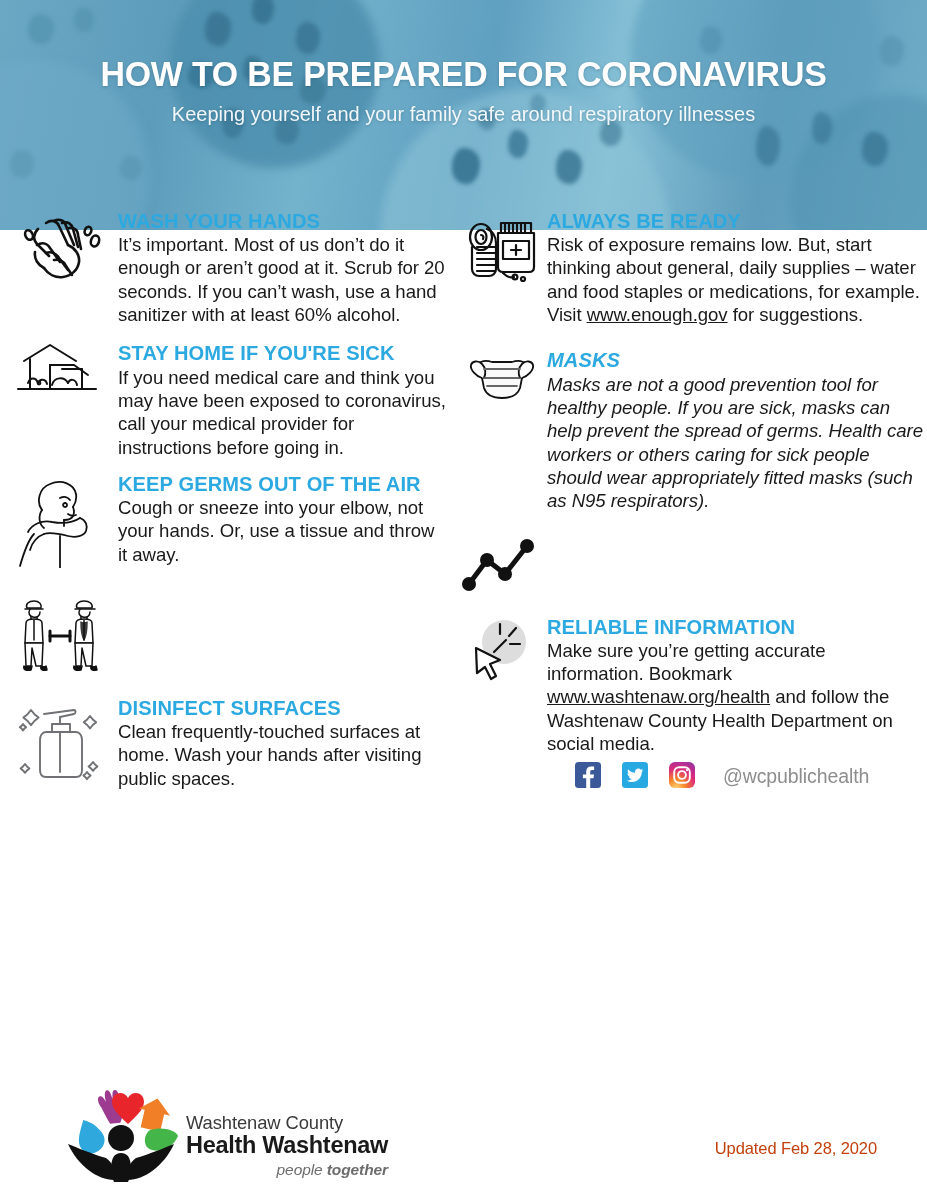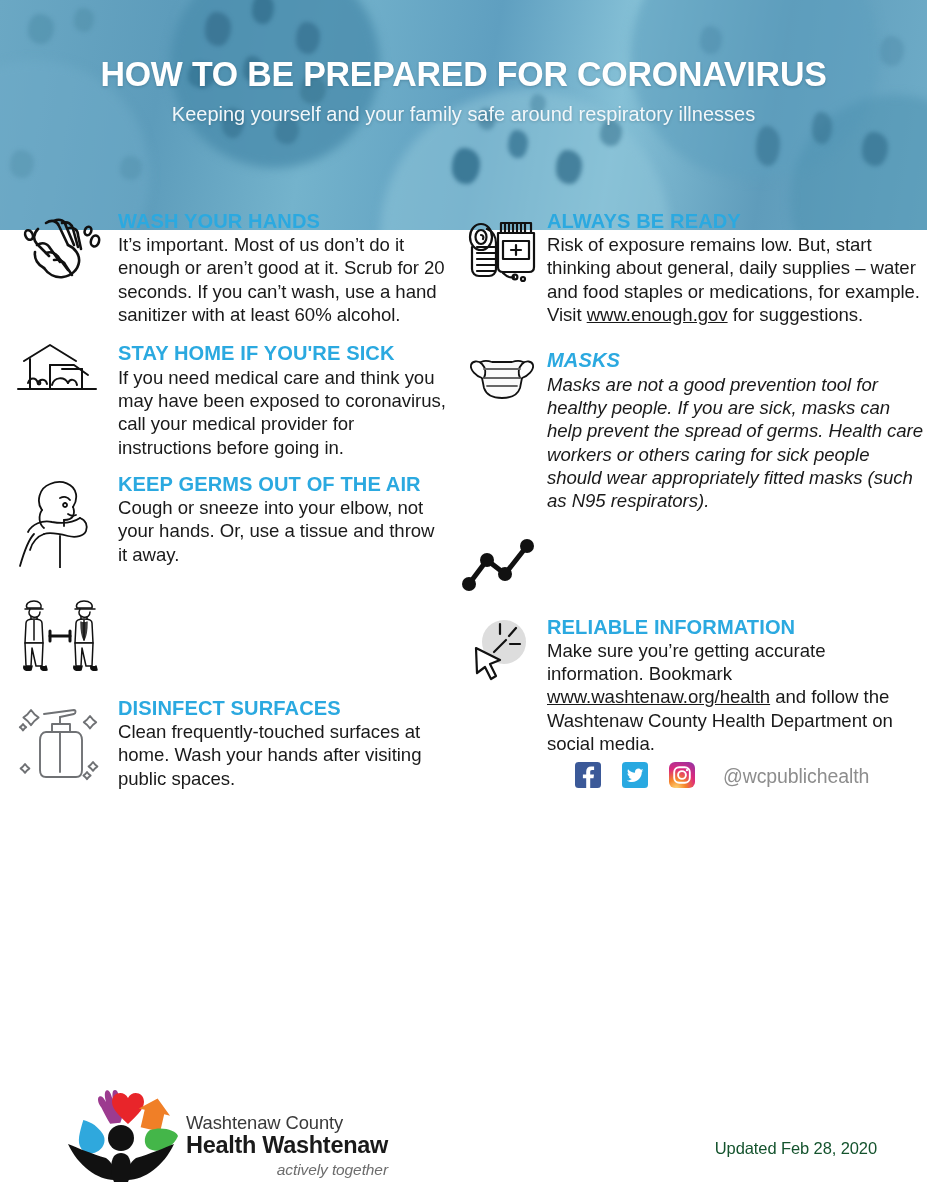--- a/index.html
+++ b/index.html
@@ -147,28 +147,28 @@
     position: absolute;
     left: 62px;
     bottom: 12px;
     display: flex;
     align-items: flex-end;
   }
   .logo-text { margin-left: 6px; margin-bottom: 9px; }
   .logo-l1 { font-size: 18.4px; color: #3a3a3a; line-height: 1.12; letter-spacing: -0.1px; }
   .logo-l2 { font-size: 23.5px; color: #1a1a1a; font-weight: bold; line-height: 1.1; letter-spacing: -0.3px; }
   .logo-l3 { font-size: 15.5px; color: #6d6d6d; font-style: italic; text-align: right; margin-top: 2px; letter-spacing: -0.1px;}
-  .logo-l3 b { font-weight: normal; font-style: italic; }
+  .logo-l3 b { font-weight: bold; font-style: italic; }
 
   .updated {
     position: absolute;
     right: 50px;
     bottom: 42px;
     font-size: 16.5px;
-    color: #14532d;
+    color: #c2410c;
     letter-spacing: -0.1px;
   }
 </style>
 </head>
 <body>
 
 <div class="banner">
   <div class="banner-bg">
     <div class="blurwrap-soft">
 
@@ -468,18 +468,18 @@
 
       <circle cx="59" cy="60" r="13" fill="#111"></circle>
 
       <path d="M6 66 C16 88 36 102 52 102 C54 92 50 84 44 80 C30 76 16 70 6 66 Z" fill="#111"></path>
       <path d="M112 66 C102 88 82 102 66 102 C64 92 68 84 74 80 C88 76 102 70 112 66 Z" fill="#111"></path>
       <path d="M52 78 C56 74 62 74 66 78 C70 84 70 96 66 104 L52 104 C48 96 48 84 52 78 Z" fill="#111"></path>
     </svg>
     <div class="logo-text">
       <div class="logo-l1">Washtenaw County</div>
       <div class="logo-l2">Health Washtenaw</div>
-      <div class="logo-l3"><span>actively </span><b>together</b></div>
+      <div class="logo-l3"><span>people </span><b>together</b></div>
     </div>
   </div>
 
   <div class="updated">Updated Feb 28, 2020</div>
 </div>
 
 </body></html>

